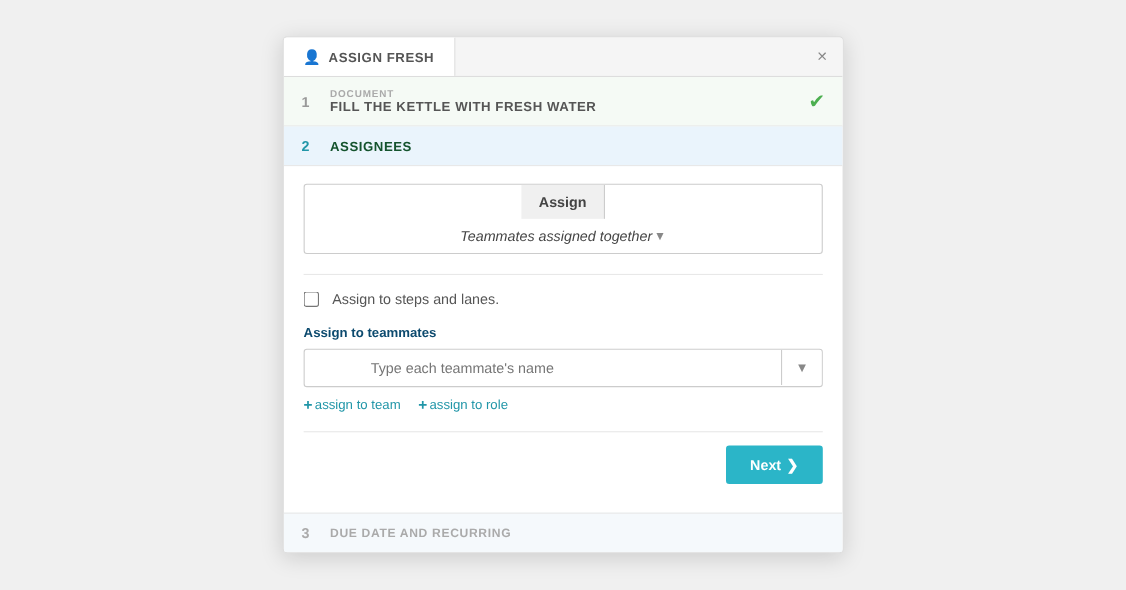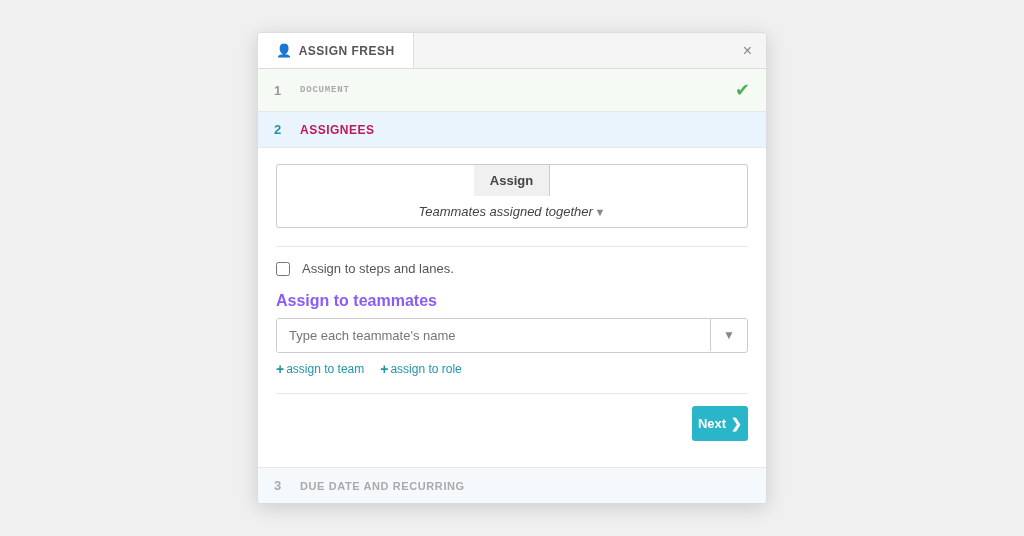--- a/index.html
+++ b/index.html
@@ -80,31 +80,30 @@
     }
     .step-content {
       flex: 1;
     }
     .step-label-small {
       font-size: 9px;
       font-weight: 700;
       color: #aaa;
       letter-spacing: 0.8px;
       text-transform: uppercase;
-      font-family: Liberation Mono, monospace;
     }
     .step-title {
       font-size: 12px;
       font-weight: 700;
       color: #555;
       letter-spacing: 0.5px;
       text-transform: uppercase;
     }
     .step-row.step-active .step-title {
-      color: #be185d;
+      color: #14532d;
     }
     .check-icon {
       color: #4caf50;
       font-size: 18px;
     }
 
     
     .modal-body {
       padding: 16px 18px;
     }
@@ -174,32 +173,33 @@
       color: #555;
     }
     .checkbox-row input[type="checkbox"] {
       width: 14px;
       height: 14px;
       cursor: pointer;
     }
 
     
     .section-label {
-      font-size: 16px;
-      font-weight: 600;
-      color: #8b5cf6;
+      font-size: 12px;
+      font-weight: 600;
+      color: #0c4a6e;
       margin-bottom: 8px;
     }
     .teammate-input-row {
       display: flex;
       align-items: flex-start;
       border: 1px solid #ccc;
       border-radius: 3px;
       overflow: hidden;
       margin-bottom: 8px;
+      padding-left: 48px;
     }
     .teammate-input {
       flex: 1;
       border: none;
       padding: 9px 12px;
       font-size: 13px;
       color: #aaa;
       outline: none;
     }
     .teammate-dropdown-btn {
@@ -243,21 +243,21 @@
     .next-row {
       display: flex;
       justify-content: flex-end;
       margin-bottom: 10px;
     }
     .next-btn {
       background: #2bb5c8;
       color: #fff;
       border: none;
       border-radius: 3px;
-      padding: 10px 6px;
+      padding: 10px 22px;
       font-size: 13px;
       font-weight: 600;
       cursor: pointer;
       display: flex;
       align-items: center;
       gap: 5px;
     }
 
     
     .step3-row {
@@ -292,20 +292,21 @@
       <span class="person-icon">👤</span>
       <span>ASSIGN FRESH</span>
     </div>
     <button class="close-btn">×</button>
   </div>
 
   <div class="step-row step-completed">
     <div class="step-number">1</div>
     <div class="step-content">
       <div class="step-label-small">DOCUMENT</div>
+      <div class="step-title">FILL THE KETTLE WITH FRESH WATER</div>
     </div>
     <span class="check-icon">✔</span>
   </div>
 
   <div class="step-row step-active">
     <div class="step-number">2</div>
     <div class="step-content">
       <div class="step-title">ASSIGNEES</div>
     </div>
   </div>

